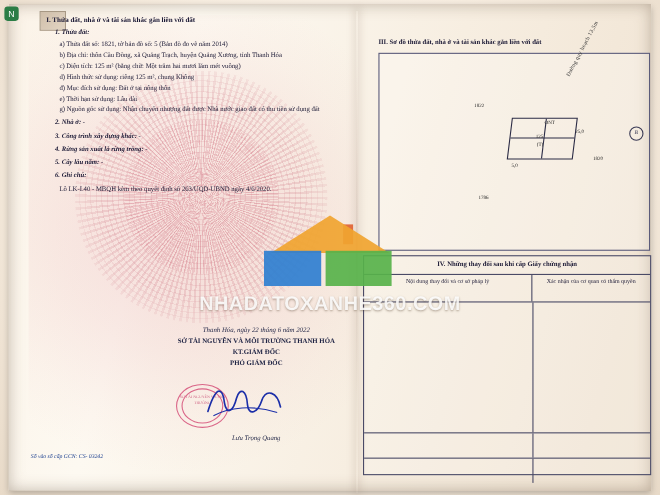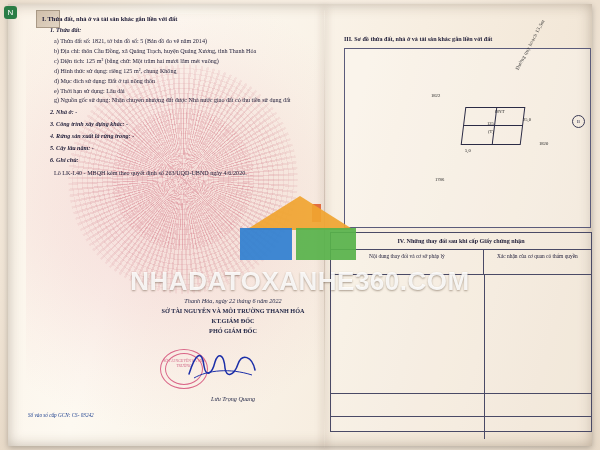--- a/index.html
+++ b/index.html
@@ -141,21 +141,21 @@
     position:absolute;left:24px;top:32px;width:52px;height:32px;background:#2f7fd0;opacity:.92;
   }
   .wm .roof .rb{
     position:absolute;left:80px;top:32px;width:60px;height:32px;background:#57b24a;opacity:.92;
   }
   .wm .roof .chim{
     position:absolute;left:96px;top:8px;width:9px;height:18px;background:#e06030;opacity:.9;
   }
   .wm .txt{
     margin-top:6px;font-family:"Liberation Sans",sans-serif;font-weight:bold;
-    font-size:26px;letter-spacing:.5px;color:rgba(255,255,255,.88);
+    font-size:18px;letter-spacing:.5px;color:rgba(255,255,255,.88);
     text-shadow:0 1px 2px rgba(80,60,40,.45);
   }
   .side-logo{
     position:absolute;left:4px;top:6px;width:13px;height:13px;border-radius:3px;
     background:#2b7d46;color:#fff;font-size:8px;text-align:center;line-height:13px;
     font-family:"Liberation Sans",sans-serif;
   }
 </style>
 </head>
 <body>

